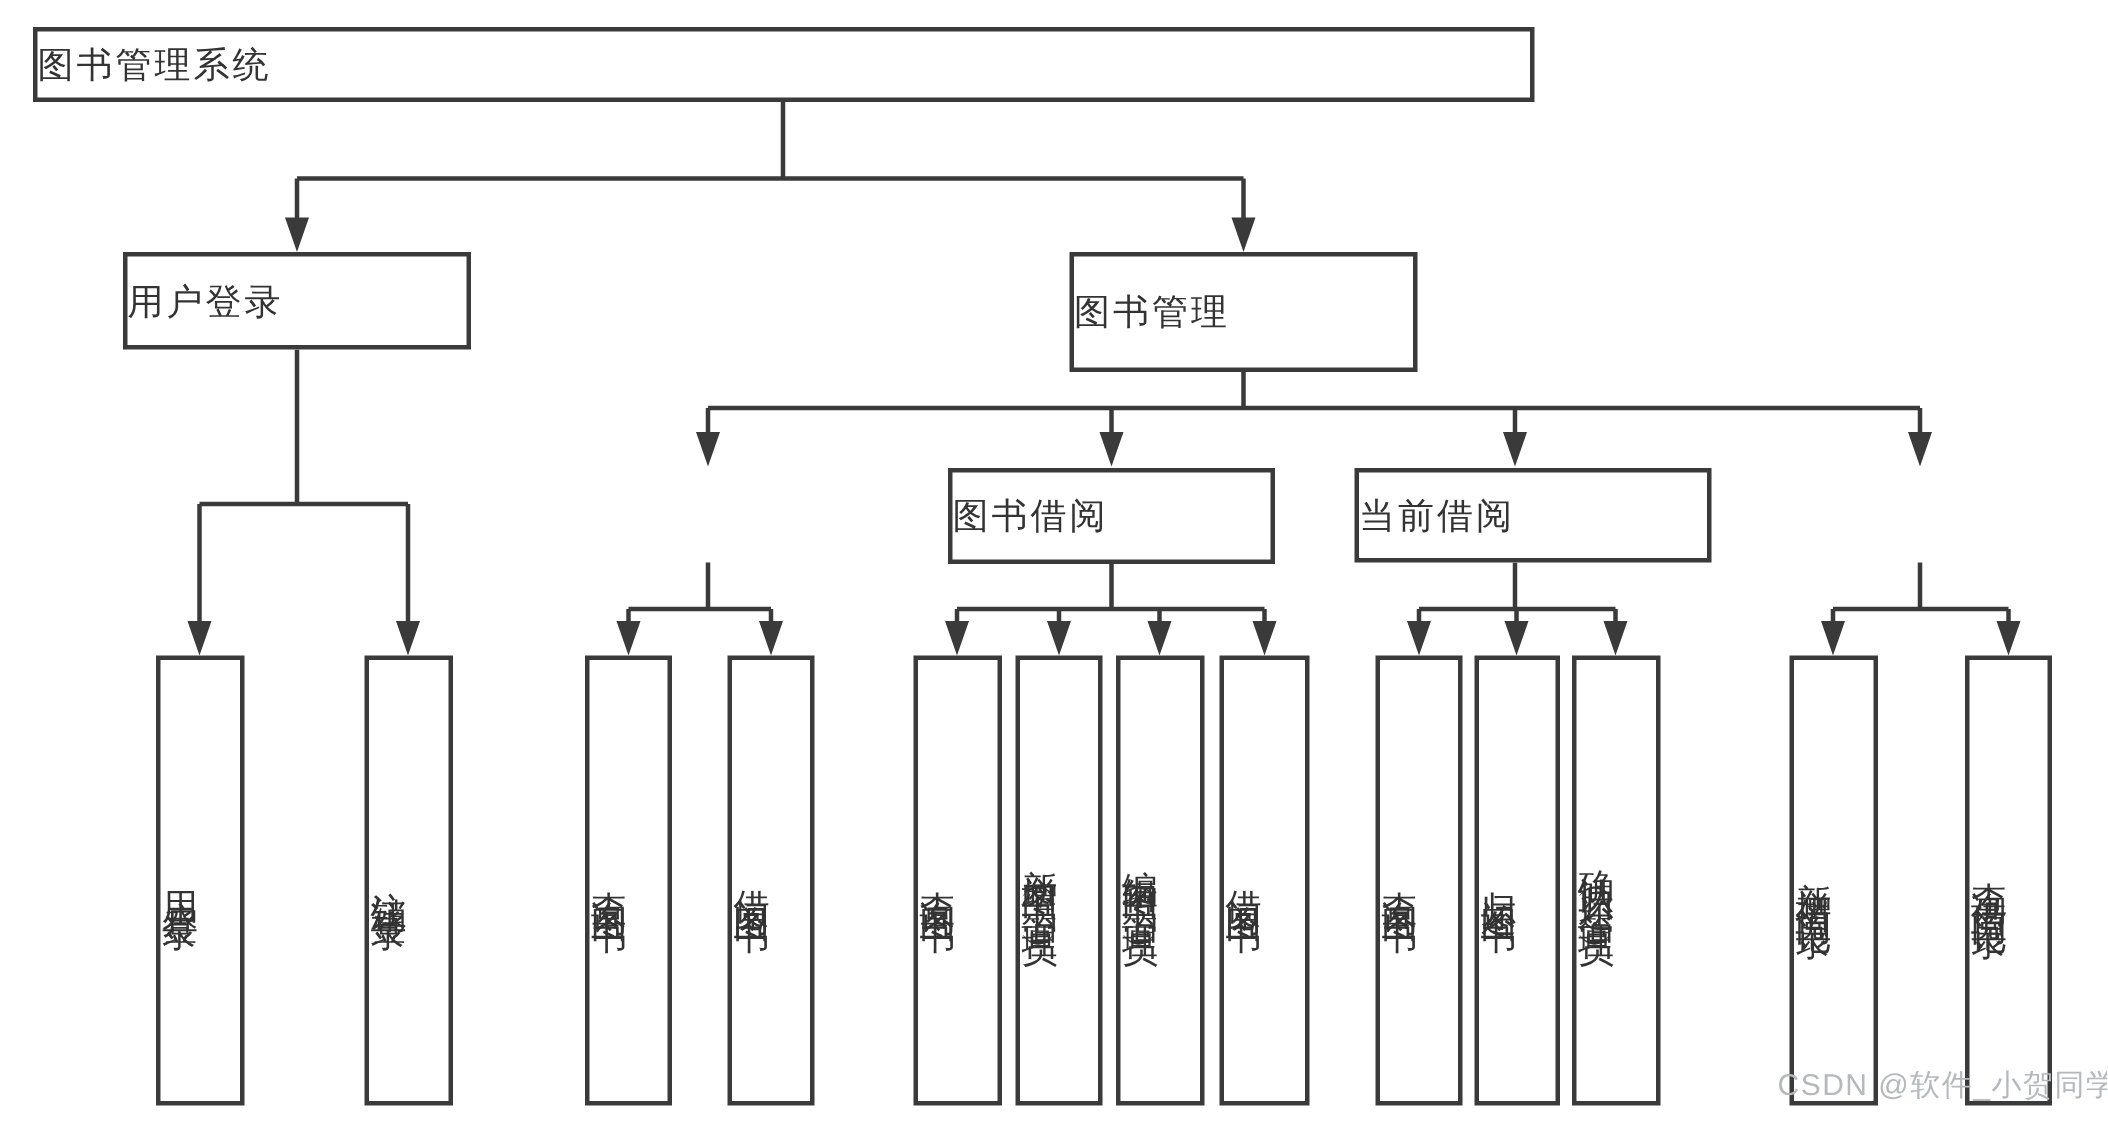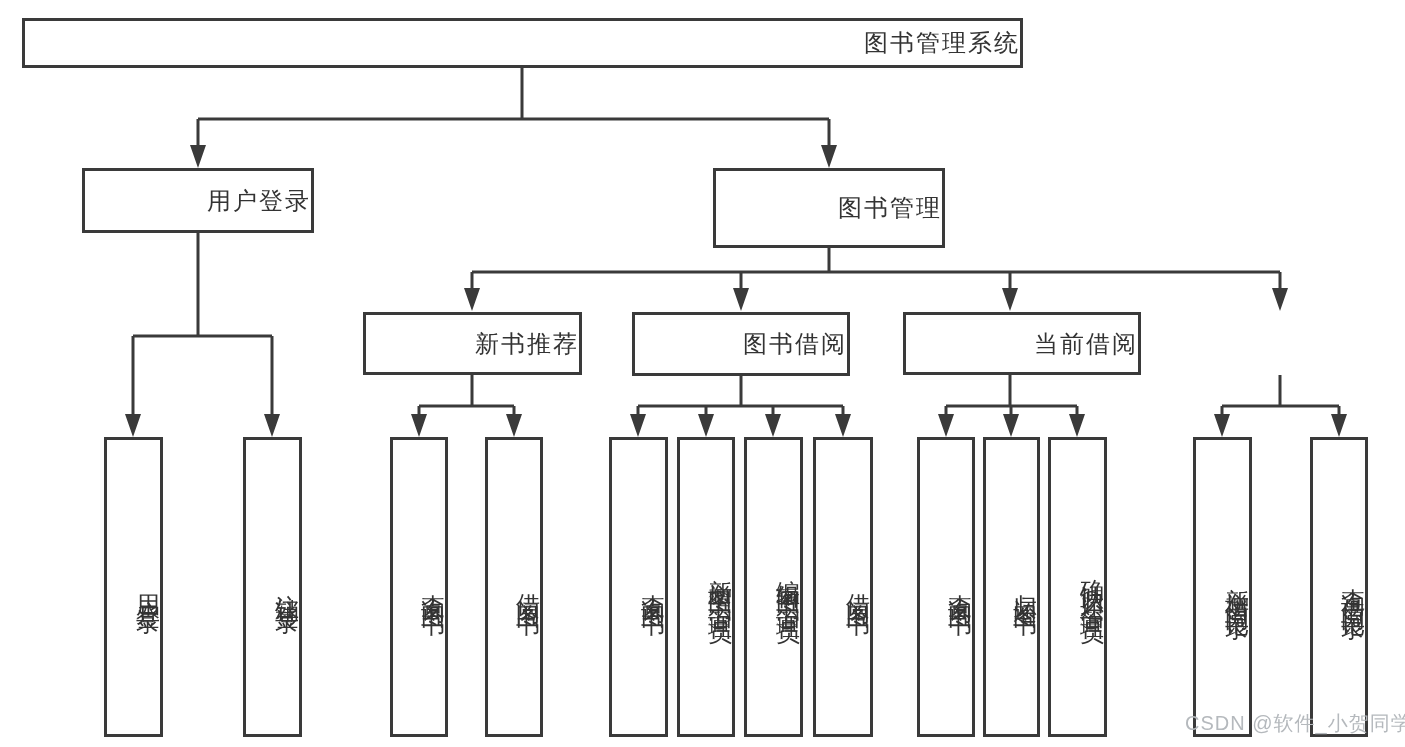--- a/index.html
+++ b/index.html
@@ -18,21 +18,21 @@
     width: 1405px; height: 747px;
     pointer-events: none;
   }
   .box {
     position: absolute;
     box-sizing: border-box;
     border: 3px solid #3a3a3a;
     background: #ffffff;
     display: flex;
     align-items: center;
-    justify-content: flex-end;
+    justify-content: flex-start;
   }
   .box.h span {
     font-size: 24px;
     letter-spacing: 2px;
     white-space: nowrap;
   }
   .box.v span {
     writing-mode: vertical-rl;
     text-orientation: mixed;
     font-size: 24px;
@@ -122,23 +122,20 @@
     <span>图书管理</span>
   </div>
 
   <div class="box v" style="left:104px;top:437px;width:59px;height:300px">
     <span>用户登录</span>
   </div>
   <div class="box v" style="left:243px;top:437px;width:59px;height:300px">
     <span>注销登录</span>
   </div>
 
-  <div class="box h" style="left:363px;top:312px;width:219px;height:63px">
-    <span>新书推荐</span>
-  </div>
   <div class="box h" style="left:632px;top:312px;width:218px;height:64px">
     <span>图书借阅</span>
   </div>
   <div class="box h" style="left:903px;top:312px;width:238px;height:63px">
     <span>当前借阅</span>
   </div>
 
   <div class="box v" style="left:390px;top:437px;width:58px;height:300px">
     <span>查询图书</span>
   </div>

